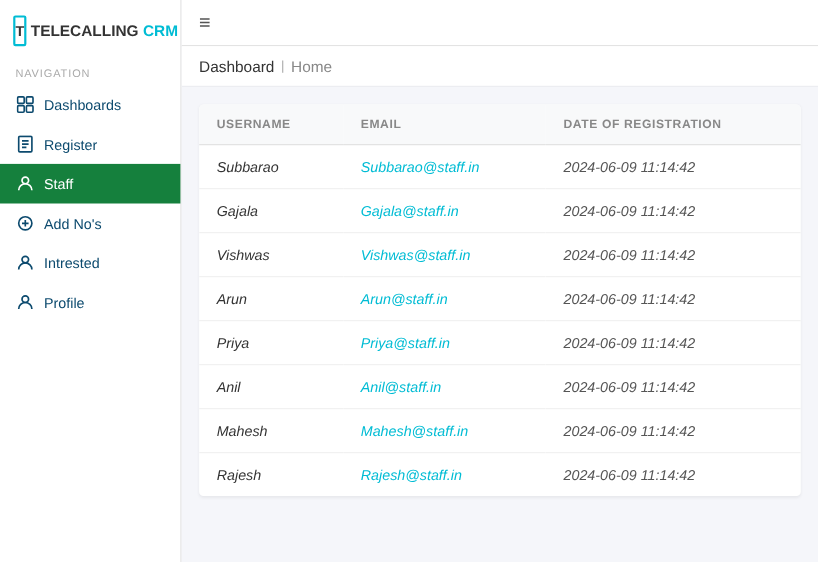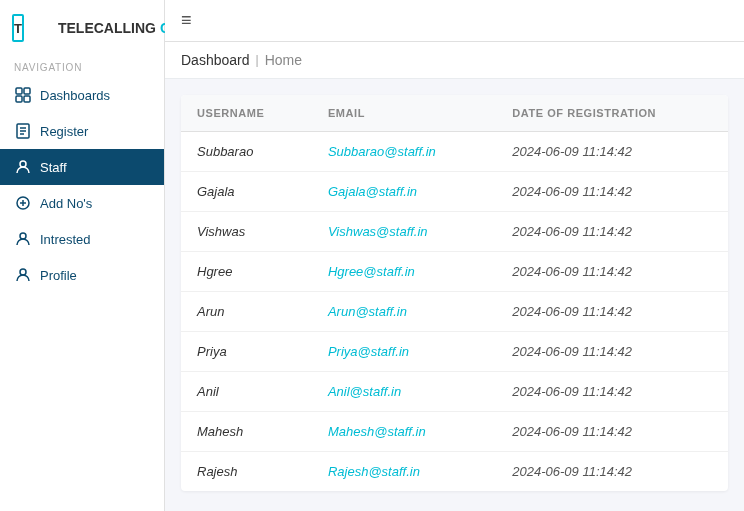--- a/index.html
+++ b/index.html
@@ -26,41 +26,41 @@
       height: 28px;
       border: 2px solid #00bcd4;
       display: flex;
       align-items: center;
       justify-content: center;
       font-weight: bold;
       font-size: 13px;
       color: #333;
       border-radius: 2px;
     }
-    .logo-text-tele { font-weight: bold; font-size: 14px; color: #333; margin-left: 30px; }
+    .logo-text-tele { font-weight: bold; font-size: 14px; color: #333; }
     .logo-text-crm { font-weight: bold; font-size: 14px; color: #00bcd4; }
     .nav-section-label {
       font-size: 10px;
       color: #aaa;
       font-weight: normal;
       letter-spacing: 0.08em;
       padding: 10px 14px 4px 14px;
     }
     .nav-item {
       display: flex;
       align-items: center;
       gap: 8px;
       padding: 9px 14px;
       cursor: pointer;
       color: #0c4a6e;
       font-size: 13px;
       border-radius: 0;
     }
     .nav-item.active {
-      background: #0c4a6e;
+      background: #15803d;
       color: #fff;
       text-align: right;
     }
     .nav-item .nav-icon {
       width: 18px;
       height: 18px;
       display: flex;
       align-items: center;
       justify-content: center;
       flex-shrink: 0;
@@ -254,25 +254,20 @@
             <td>Gajala</td>
             <td class="email-col">Gajala@staff.in</td>
             <td class="date-col">2024-06-09 11:14:42</td>
           </tr>
           <tr>
             <td>Vishwas</td>
             <td class="email-col">Vishwas@staff.in</td>
             <td class="date-col">2024-06-09 11:14:42</td>
           </tr>
           <tr>
-            <td>Hgree</td>
-            <td class="email-col">Hgree@staff.in</td>
-            <td class="date-col">2024-06-09 11:14:42</td>
-          </tr>
-          <tr>
             <td>Arun</td>
             <td class="email-col">Arun@staff.in</td>
             <td class="date-col">2024-06-09 11:14:42</td>
           </tr>
           <tr>
             <td>Priya</td>
             <td class="email-col">Priya@staff.in</td>
             <td class="date-col">2024-06-09 11:14:42</td>
           </tr>
           <tr>

